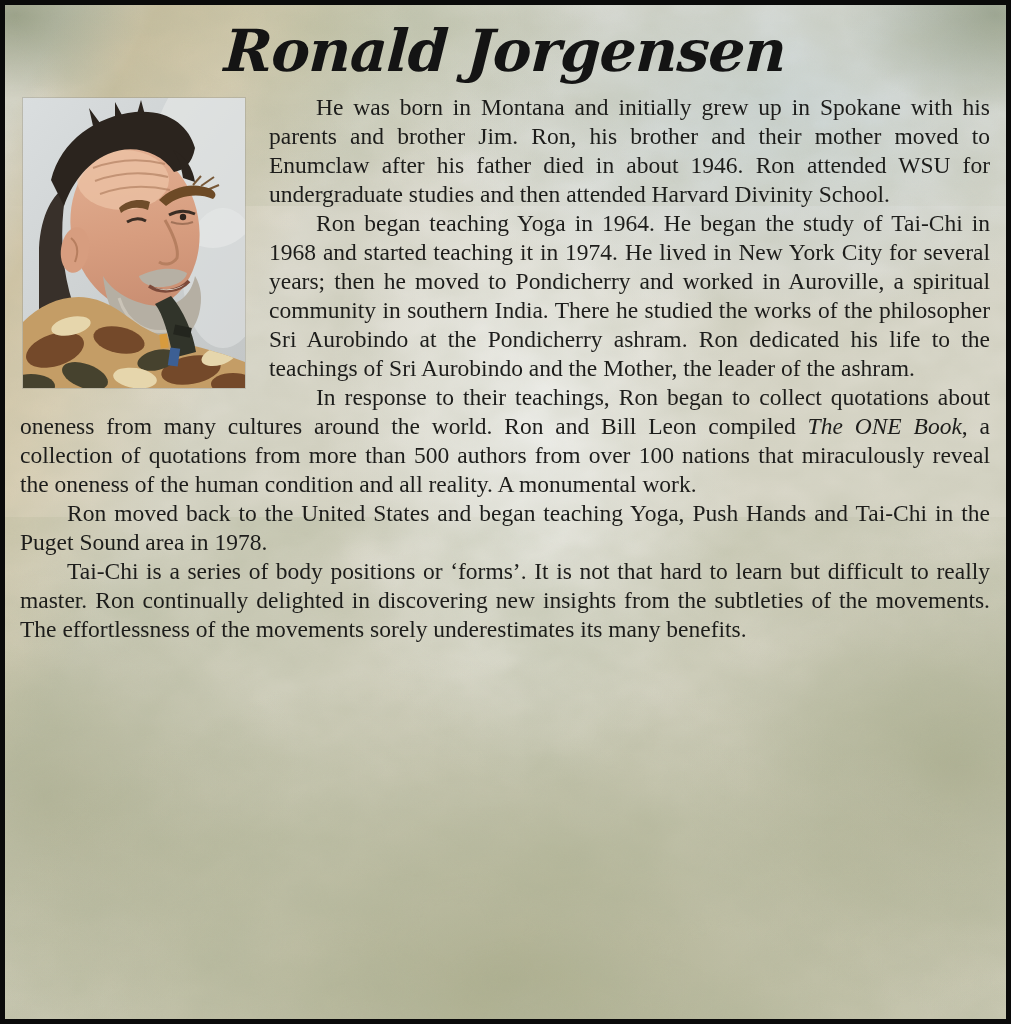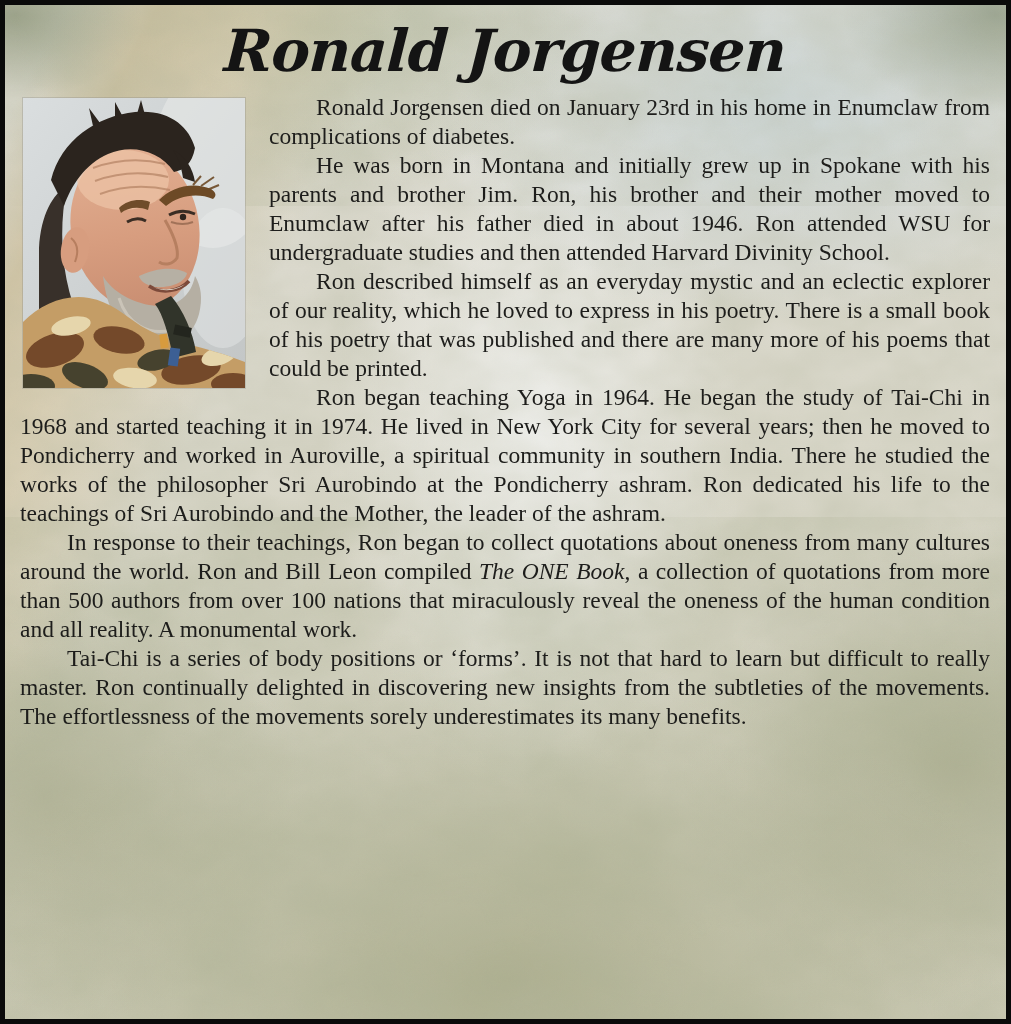--- a/index.html
+++ b/index.html
@@ -174,22 +174,21 @@
             <ellipse cx="210" cy="286" rx="22" ry="11" fill="#74492a"></ellipse>
           </g>
 
           <path d="M148,198 C160,212 170,234 173,254 L150,260 C146,238 140,216 132,206 Z" fill="#31342a"></path>
           <rect x="151" y="228" width="17" height="10" fill="#23251e" transform="rotate(12 159 233)"></rect>
           <rect x="146" y="250" width="10" height="18" fill="#3c5f94" transform="rotate(8 151 259)"></rect>
           <rect x="137" y="236" width="8" height="14" fill="#d79b3e" transform="rotate(-6 141 243)"></rect>
         </svg>
       </figure>
 
-      <p class="para">Ronald Jorgensen died on January 23rd in his home in Enumclaw from complications of diabetes.</p>
       <p class="para">He was born in Montana and initially grew up in Spokane with his parents and brother Jim. Ron, his brother and their mother moved to Enumclaw after his father died in about 1946. Ron attended WSU for undergraduate studies and then attended Harvard Divinity School.</p>
-      <p class="para">Ron described himself as an everyday mystic and an eclectic explorer of our reality, which he loved to express in his poetry. There is a small book of his poetry that was published and there are many more of his poems that could be printed.</p>
       <p class="para">Ron began teaching Yoga in 1964. He began the study of Tai-Chi in 1968 and started teaching it in 1974. He lived in New York City for several years; then he moved to Pondicherry and worked in Auroville, a spiritual community in southern India. There he studied the works of the philosopher Sri Aurobindo at the Pondicherry ashram. Ron dedicated his life to the teachings of Sri Aurobindo and the Mother, the leader of the ashram.</p>
       <p class="para"><span>In response to their teachings, Ron began to collect quotations about oneness from many cultures around the world. Ron and Bill Leon compiled </span><span class="book">The ONE Book</span><span>, a collection of quotations from more than 500 authors from over 100 nations that miraculously reveal the oneness of the human condition and all reality. A monumental work.</span></p>
+      <p class="para">Ron moved back to the United States and began teaching Yoga, Push Hands and Tai-Chi in the Puget Sound area in 1978.</p>
       <p class="para">Tai-Chi is a series of body positions or ‘forms’. It is not that hard to learn but difficult to really master. Ron continually delighted in discovering new insights from the subtleties of the movements. The effortlessness of the movements sorely underestimates its many benefits.</p>
 
     </div>
   </div>
 </div>
 
 </body></html>

